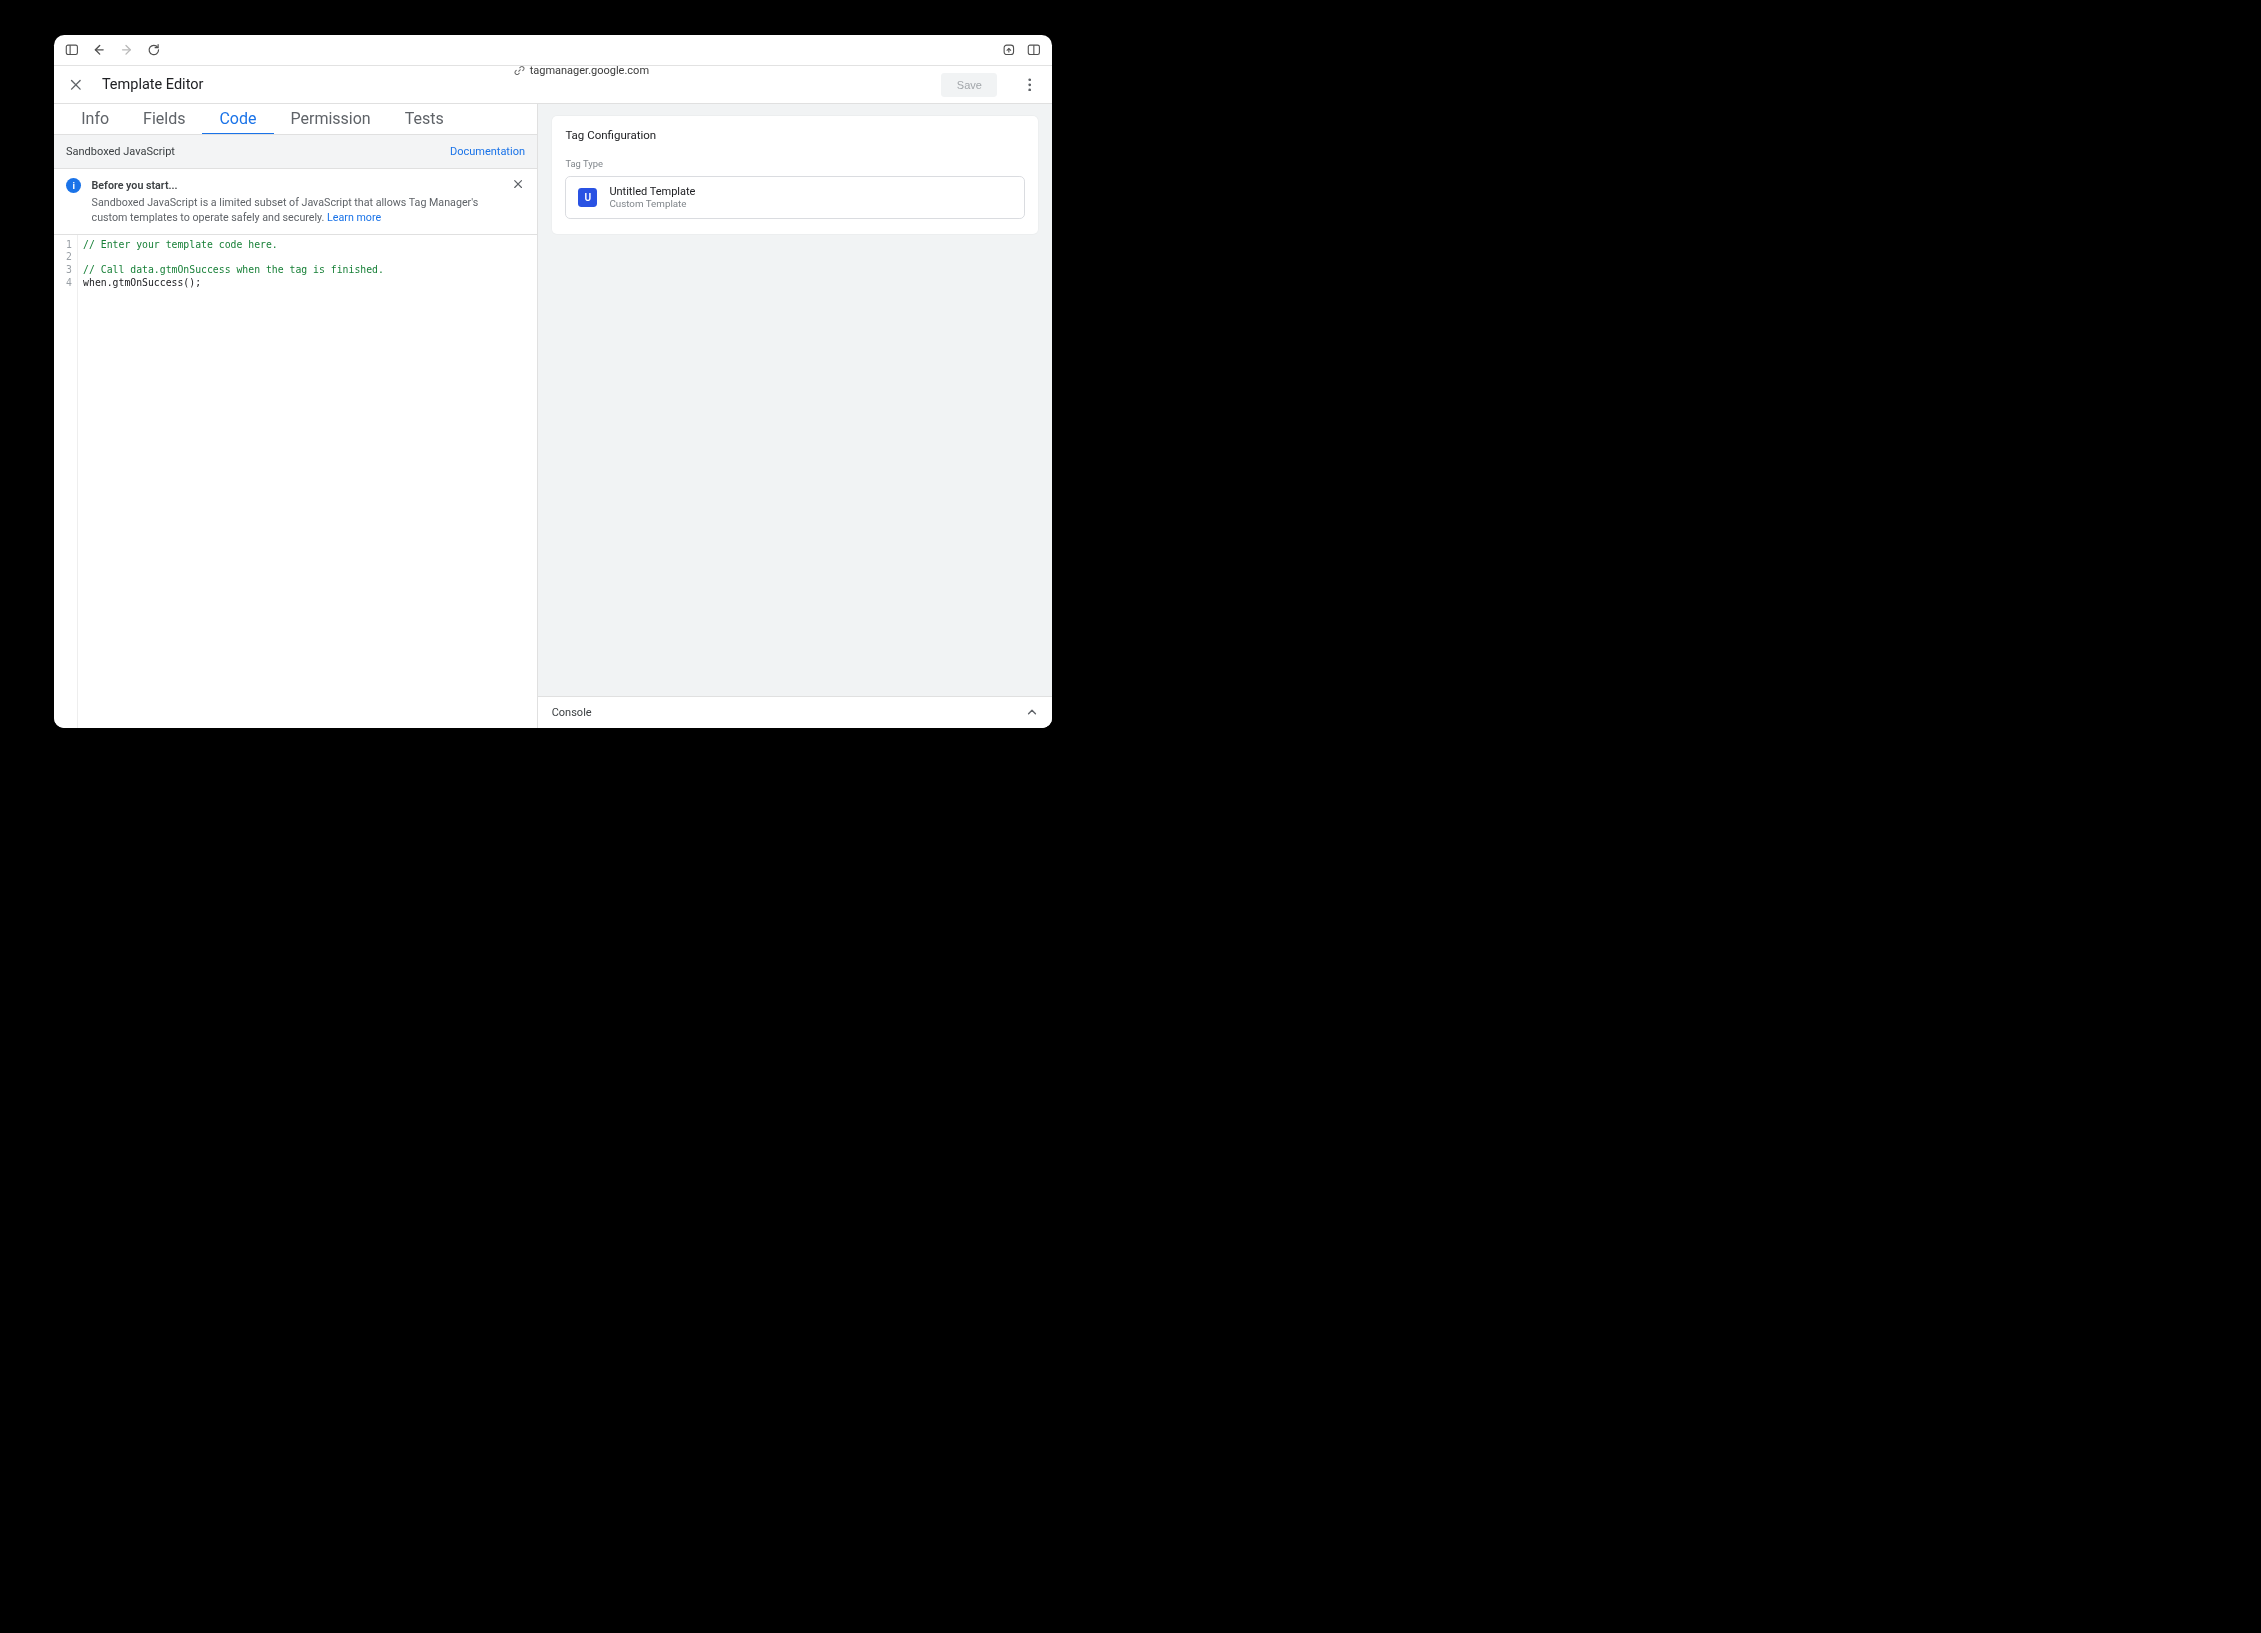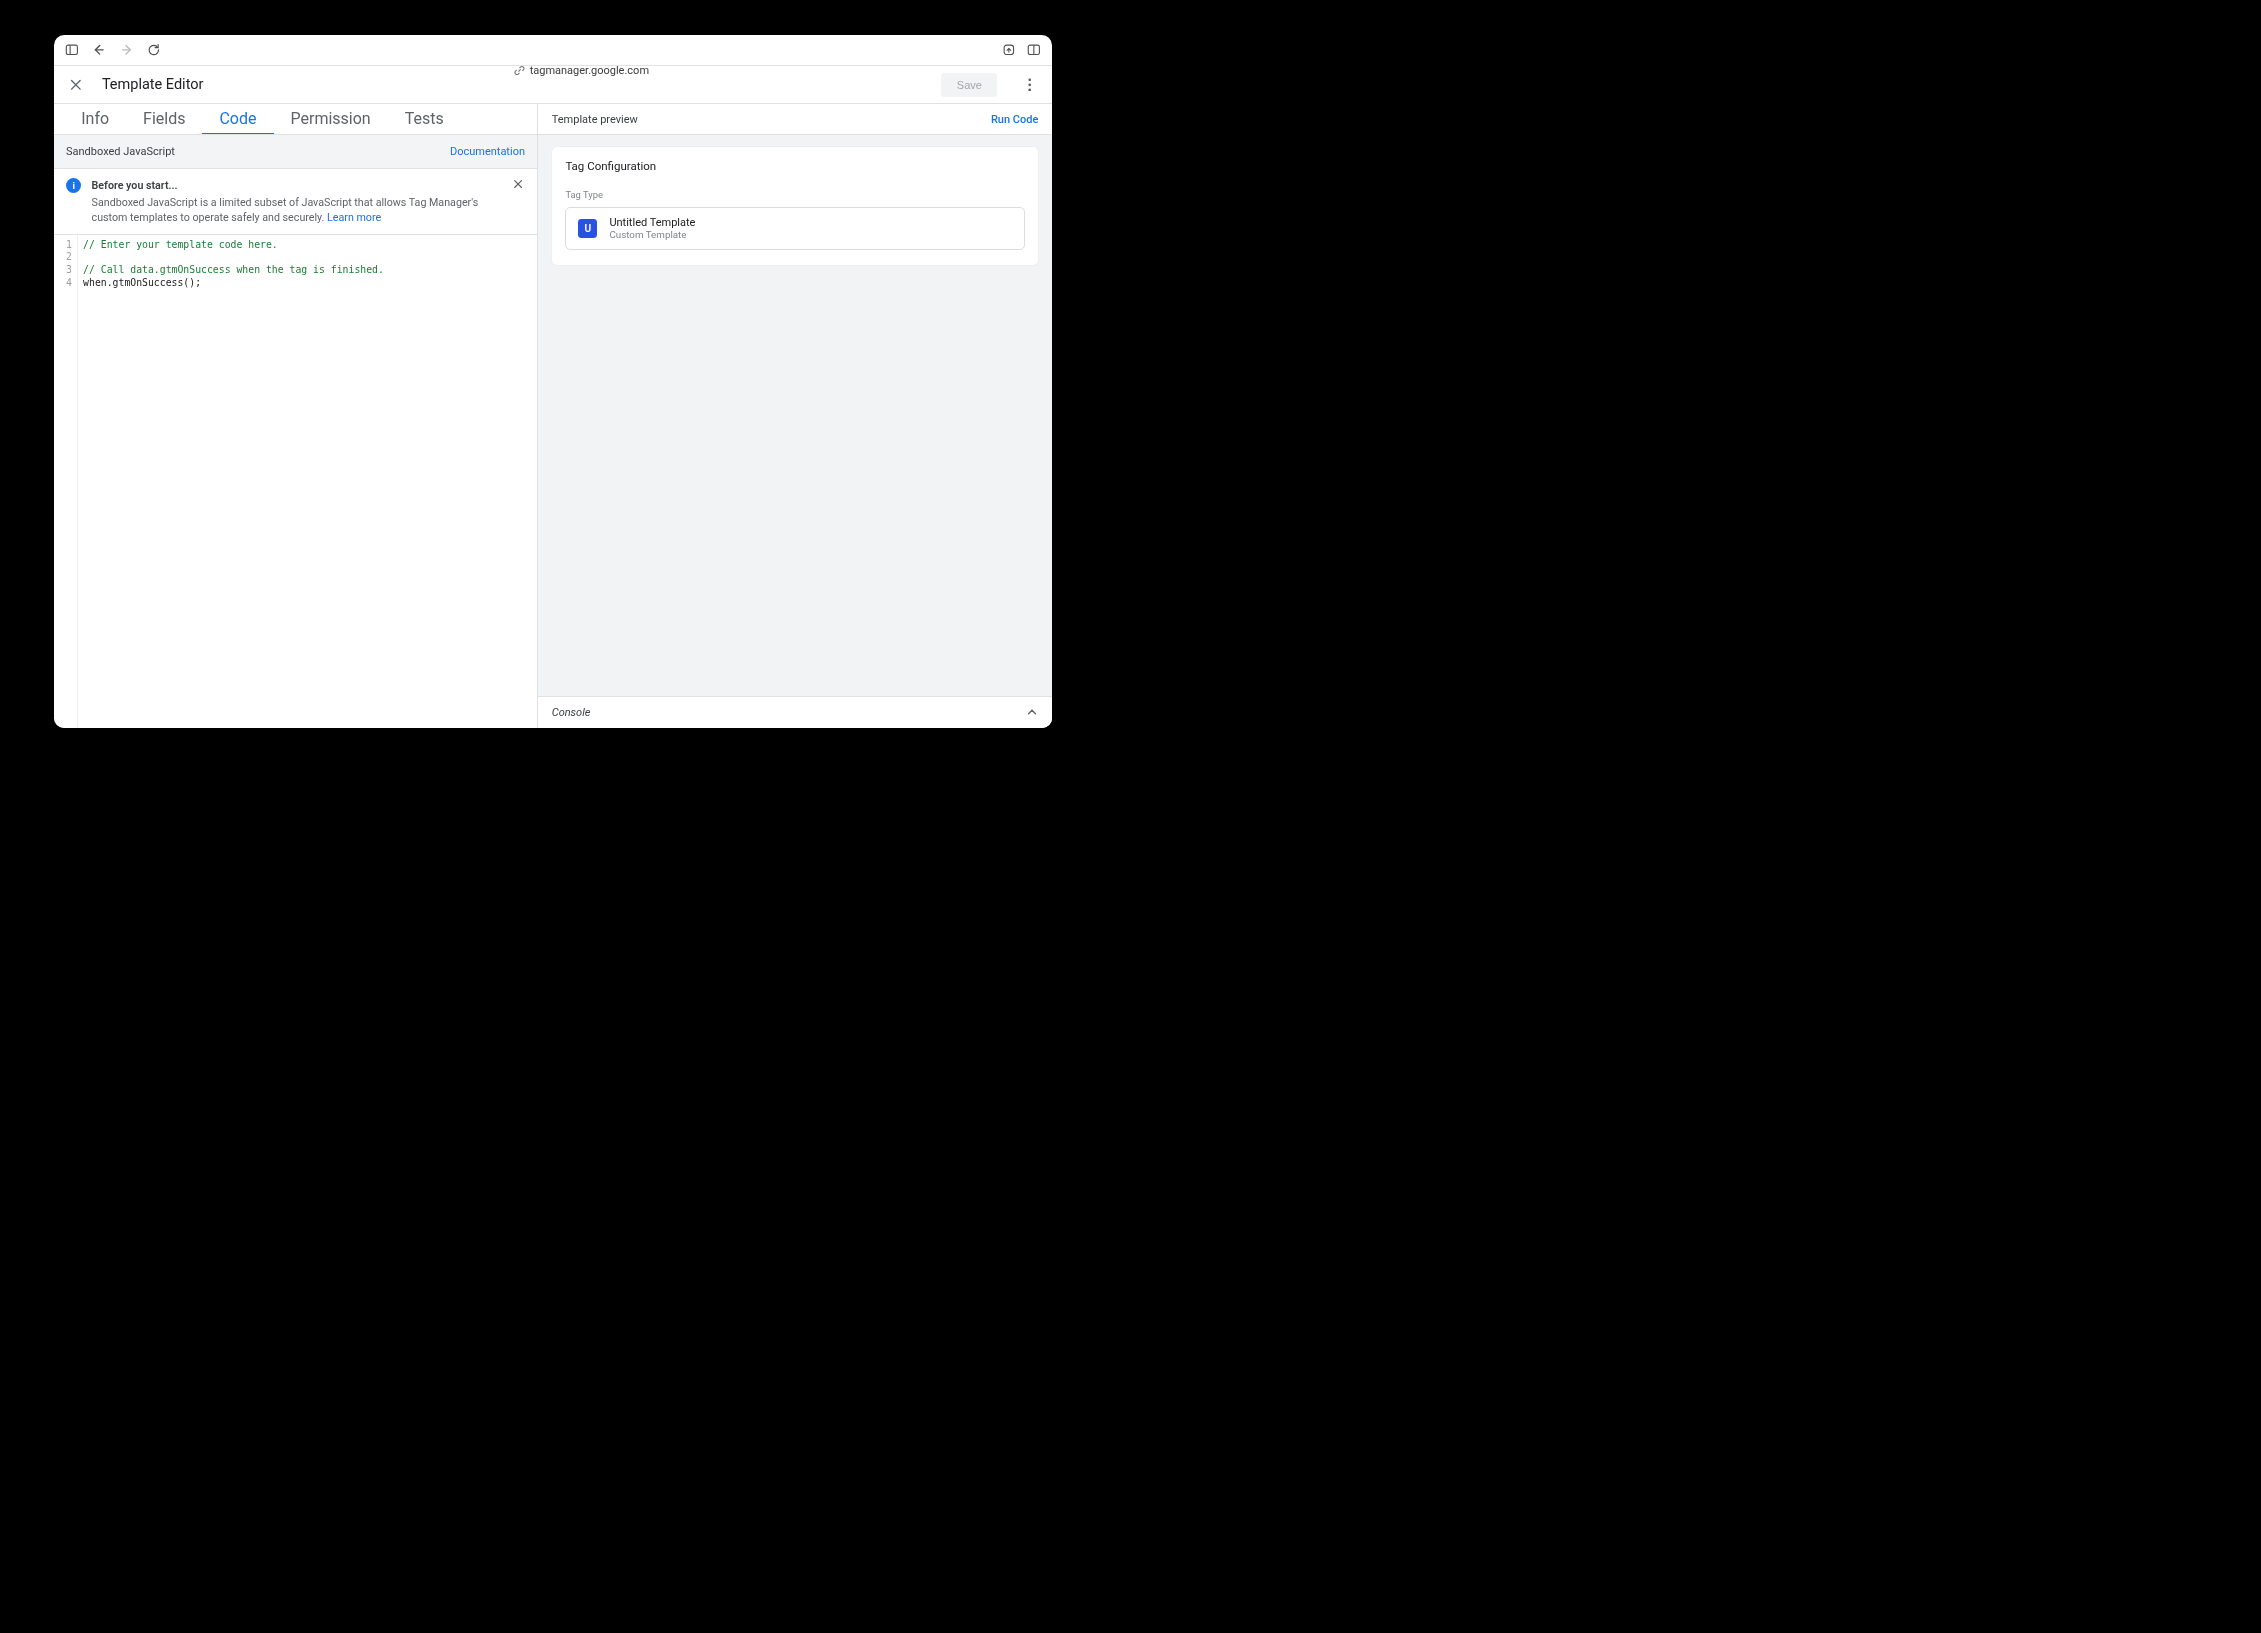--- a/index.html
+++ b/index.html
@@ -183,21 +183,20 @@
     .tag-sub { font-size:9.8px; color:#80868b; }
     
     .console-bar {
       height:32px;
       background:#fff;
       border-top:0.9px solid #e0e0e0;
       display:flex;
       align-items:center;
       padding:0 13.7px;
       justify-content:space-between;
-      font-style:italic;
     }
     .console-title { font-size:11px; color:#3c4043; }
     .chevron { color:#5f6368; }
   </style>
 </head>
 <body>
 
 <div class="window">
 
   <div class="chrome">
@@ -311,24 +310,20 @@
         <div class="code-lines" id="code-lines">
             <div class="c-comment">// Enter your template code here.</div>
             <div class="c-code">&nbsp;</div>
             <div class="c-comment">// Call data.gtmOnSuccess when the tag is finished.</div>
             <div class="c-code">when.gtmOnSuccess();</div>
           </div>
       </div>
     </div>
 
     <div class="right-pane">
-      <div class="preview-header">
-        <span class="preview-title">Template preview</span>
-        <span class="run-code">Run Code</span>
-      </div>
       <div class="preview-body">
         <div class="card">
           <div class="card-title">Tag Configuration</div>
           <div class="tag-type-label">Tag Type</div>
           <div class="tag-row">
             <span class="tag-badge">U</span>
             <div class="tag-text">
               <span class="tag-name">Untitled Template</span>
               <span class="tag-sub">Custom Template</span>
             </div>

